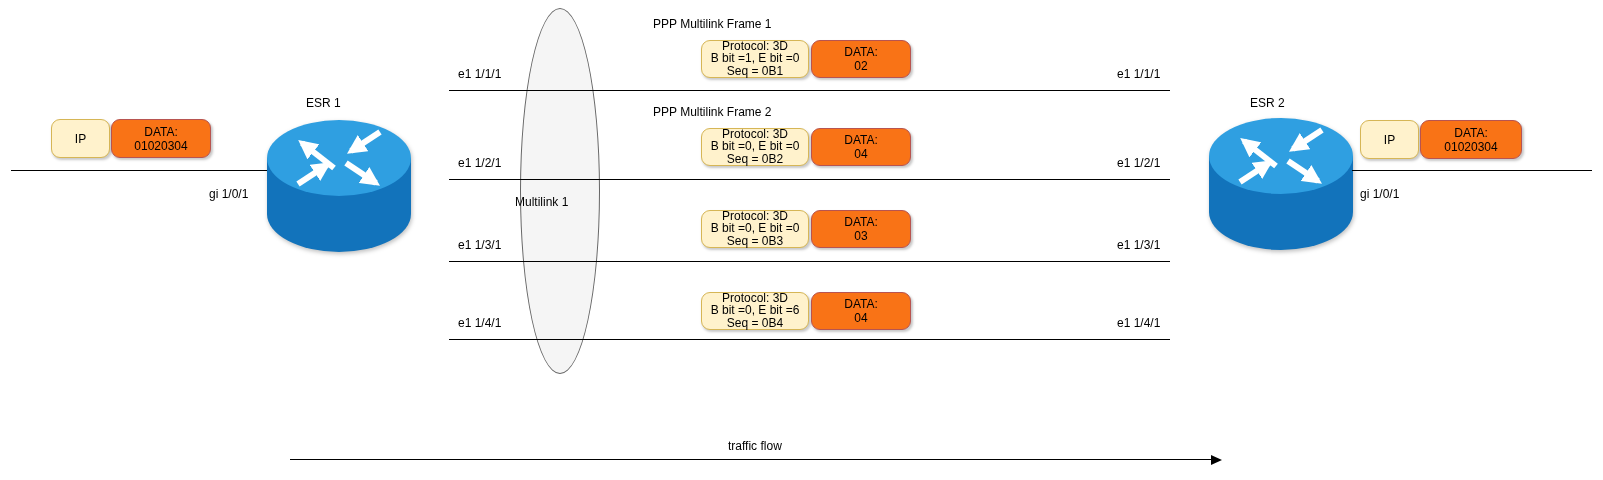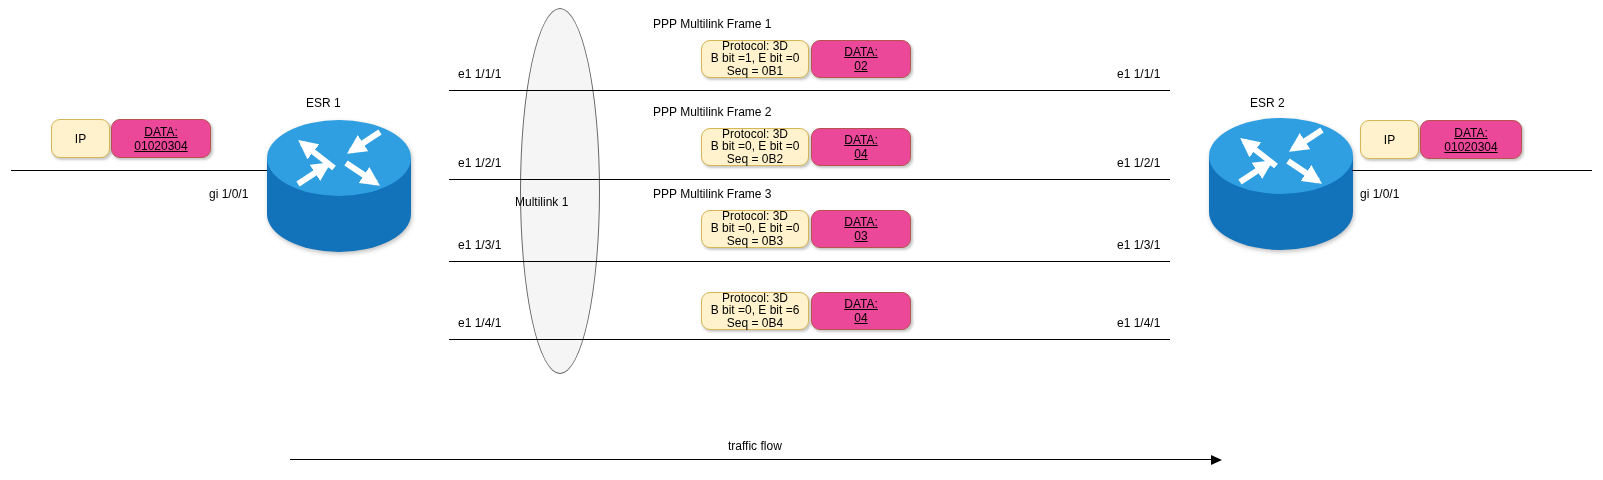--- a/index.html
+++ b/index.html
@@ -4,21 +4,21 @@
 <style>
   html,body{margin:0;padding:0;background:#fff;}
   .canvas{position:relative;width:1603px;height:480px;background:#ffffff;
           font-family:"Liberation Sans",sans-serif;font-size:12px;color:#000;overflow:hidden;}
   .lbl{position:absolute;white-space:pre;line-height:13px;}
   .center{text-align:left;}
   .box{position:absolute;border-radius:9px;display:flex;flex-direction:column;align-items:center;
        justify-content:center;text-align:center;box-shadow:1.5px 2px 2.5px rgba(0,0,0,0.22);
        line-height:14px;box-sizing:border-box;}
   .yellow{background:#FFF2CC;border:1.5px solid #D6B656;}
-  .pink{background:#ec4899;border:1.5px solid #B85450;text-decoration:underline;}
+  .pink{background:#f97316;border:1.5px solid #B85450;}
   .proto{line-height:12.5px;justify-content:flex-end;}
   .hline{position:absolute;height:0;border-top:1.5px solid #000;}
   .ellipse{position:absolute;left:520px;top:8px;width:80px;height:366px;border-radius:50%;
            background:#F5F5F5;border:1.5px solid #666666;box-sizing:border-box;}
   .router-svg{position:absolute;filter:drop-shadow(1px 2px 2px rgba(0,0,0,0.25));}
   .arrowhead{position:absolute;width:0;height:0;border-top:5px solid transparent;
              border-bottom:5px solid transparent;border-left:11px solid #000;}
 </style>
 </head>
 <body>
@@ -70,21 +70,20 @@
   <div class="box yellow proto" style="left:701px;top:128px;width:108px;height:38px">
     <div>Protocol: 3D</div>
     <div>B bit =0, E bit =0</div>
     <div>Seq = 0B2</div>
   </div>
   <div class="box pink" style="left:811px;top:128px;width:100px;height:38px">
     <div>DATA:</div>
     <div>04</div>
   </div>
 
-  <div class="lbl center" style="left:653px;top:188px;width:290px">PPP Multilink Frame 3</div>
   <div class="box yellow proto" style="left:701px;top:210px;width:108px;height:38px">
     <div>Protocol: 3D</div>
     <div>B bit =0, E bit =0</div>
     <div>Seq = 0B3</div>
   </div>
   <div class="box pink" style="left:811px;top:210px;width:100px;height:38px">
     <div>DATA:</div>
     <div>03</div>
   </div>
 

